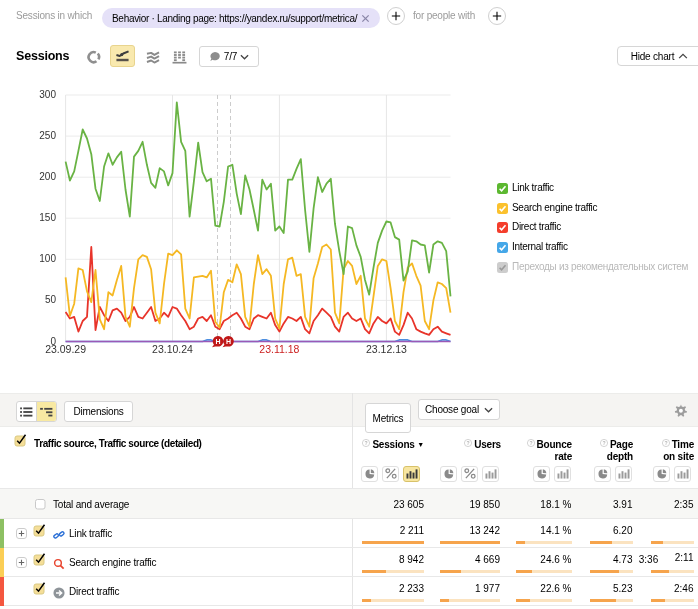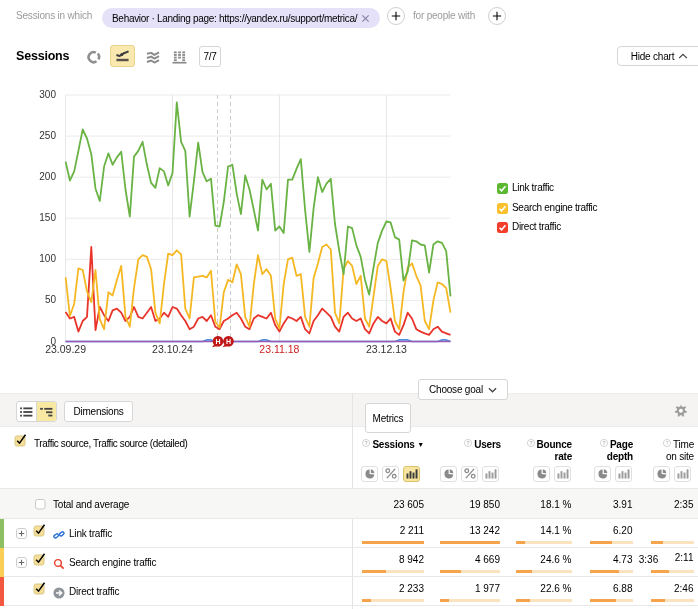--- a/index.html
+++ b/index.html
@@ -53,21 +53,21 @@
         <rect x="6.5" y="0.5" width="3" height="2"></rect>
         <rect x="6.5" y="3.3" width="3" height="2"></rect>
         <rect x="6.5" y="6.1" width="3" height="2"></rect>
         <rect x="11" y="0.5" width="3" height="2"></rect>
         <rect x="11" y="3.3" width="3" height="2"></rect>
         <rect x="11" y="6.1" width="3" height="2"></rect>
         <rect x="11" y="8.9" width="3" height="2"></rect>
         <rect x="0.5" y="11.7" width="15" height="1.8"></rect>
       </g>
     </svg></div>
-<div class="btn" style="left:199px;top:46px;width:22px;height:21px;gap:3px"><svg width="12" height="11" viewBox="0 0 13 12">
+<div class="btn" style="left:199px;top:46px;width:60px;height:21px;gap:3px"><svg width="12" height="11" viewBox="0 0 13 12">
       <path d="M6.5 1 a5.2 4.6 0 1 1 -2.6 8.6 L1.4 10.8 L2.5 8.2 A5.2 4.6 0 0 1 6.5 1 Z" fill="#8d8d8d"></path>
     </svg>7/7 <svg width="9" height="6" viewBox="0 0 10 6">
       <path d="M1 1 L5 5 L9 1" stroke="#444" stroke-width="1.4" fill="none"></path>
     </svg></div>
 <div class="btn" style="left:617px;top:46px;width:85px;height:20px;border-radius:4px;gap:4px">Hide chart <svg width="10" height="6" viewBox="0 0 11 7">
       <path d="M1 6 L5.5 1.5 L10 6" stroke="#444" stroke-width="1.5" fill="none"></path>
     </svg></div>
 
 <svg width="698" height="360" style="position:absolute;left:0;top:0">
 <line x1="65.6" y1="300.4" x2="450.5" y2="300.4" stroke="#ebebeb" stroke-width="1"></line>
@@ -113,20 +113,28 @@
         <path d="M2.6 5.7 L4.6 7.8 L8.5 3.3" stroke="#fff" stroke-width="1.6" fill="none"></path>
       </svg>Link traffic</div>
     <div style="position:relative;height:19.7px;padding-left:15px;font-size:10px;letter-spacing:-0.3px;color:#000;white-space:nowrap"><svg width="11" height="11" style="position:absolute;left:0;top:1px">
         <rect x="0" y="0" width="11" height="11" rx="2.5" fill="#fbc12d"></rect>
         <path d="M2.6 5.7 L4.6 7.8 L8.5 3.3" stroke="#fff" stroke-width="1.6" fill="none"></path>
       </svg>Search engine traffic</div>
     <div style="position:relative;height:19.7px;padding-left:15px;font-size:10px;letter-spacing:-0.3px;color:#000;white-space:nowrap"><svg width="11" height="11" style="position:absolute;left:0;top:1px">
         <rect x="0" y="0" width="11" height="11" rx="2.5" fill="#f43e2c"></rect>
         <path d="M2.6 5.7 L4.6 7.8 L8.5 3.3" stroke="#fff" stroke-width="1.6" fill="none"></path>
       </svg>Direct traffic</div>
+    <div style="position:relative;height:19.7px;padding-left:15px;font-size:10px;letter-spacing:-0.3px;color:#000;white-space:nowrap"><svg width="11" height="11" style="position:absolute;left:0;top:1px">
+        <rect x="0" y="0" width="11" height="11" rx="2.5" fill="#45a7e8"></rect>
+        <path d="M2.6 5.7 L4.6 7.8 L8.5 3.3" stroke="#fff" stroke-width="1.6" fill="none"></path>
+      </svg>Internal traffic</div>
+    <div style="position:relative;height:19.7px;padding-left:15px;font-size:10px;letter-spacing:-0.3px;color:#b9b9b9;white-space:nowrap"><svg width="11" height="11" style="position:absolute;left:0;top:1px">
+        <rect x="0" y="0" width="11" height="11" rx="2.5" fill="#cdcdcd"></rect>
+        <path d="M2.6 5.7 L4.6 7.8 L8.5 3.3" stroke="#9a9a9a" stroke-width="1.6" fill="none"></path>
+      </svg>Переходы из рекомендательных систем</div>
   </div>
 
 <div style="position:absolute;left:0;top:393px;width:698px;height:34px;background:#f5f4f2;border-top:1px solid #ececea;border-bottom:1px solid #ececea"></div>
 <div style="position:absolute;left:16px;top:401px;width:41px;height:21px;border:1px solid #d6d6d6;border-radius:3px;background:#fff;overflow:hidden;display:flex">
   <div style="width:20px;height:100%;display:flex;align-items:center;justify-content:center">
       <svg width="13" height="10" viewBox="0 0 14 11">
         <rect x="0" y="0.5" width="2" height="2" fill="#444"></rect>
         <rect x="3.5" y="0.5" width="10" height="2" fill="#444"></rect>
         <rect x="0" y="4.5" width="2" height="2" fill="#444"></rect>
         <rect x="3.5" y="4.5" width="10" height="2" fill="#444"></rect>
@@ -138,52 +146,52 @@
       <svg width="13" height="10" viewBox="0 0 14 11">
         <rect x="0" y="1" width="3" height="2" fill="#444"></rect>
         <rect x="4.5" y="1" width="9" height="2" fill="#444"></rect>
         <rect x="6.5" y="4.8" width="7" height="2" fill="#444"></rect>
         <rect x="9" y="8.4" width="4.5" height="2" fill="#444"></rect>
       </svg>
     </div>
 </div>
 <div class="btn" style="left:64px;top:401px;width:69px;height:21px">Dimensions</div>
 <div class="btn" style="left:365px;top:403px;width:46px;height:30px">Metrics</div>
-<div class="btn" style="left:418px;top:379px;width:90px;height:21px;gap:5px">Choose goal <svg width="9" height="6" viewBox="0 0 10 6">
+<div class="btn" style="left:418px;top:399px;width:82px;height:21px;gap:5px">Choose goal <svg width="9" height="6" viewBox="0 0 10 6">
       <path d="M1 1 L5 5 L9 1" stroke="#444" stroke-width="1.4" fill="none"></path>
     </svg></div>
 <div style="position:absolute;left:674px;top:404px"><svg width="14" height="14" viewBox="0 0 15 15">
       <path d="M7.5 0.5 L8.3 2.6 A5 5 0 0 1 9.9 3.2 L12 2.3 L12.9 3.6 L11.5 5.3 A5 5 0 0 1 11.8 6.9 L13.9 7.8 L13.5 9.3 L11.3 9.3 A5 5 0 0 1 10.3 10.7 L11 12.8 L9.7 13.6 L8.2 12 A5 5 0 0 1 6.6 12 L5.1 13.6 L3.8 12.8 L4.5 10.7 A5 5 0 0 1 3.5 9.3 L1.3 9.3 L0.9 7.8 L3 6.9 A5 5 0 0 1 3.3 5.3 L1.9 3.6 L2.8 2.3 L4.9 3.2 A5 5 0 0 1 6.5 2.6 Z" fill="#9d9d9d"></path>
       <circle cx="7.4" cy="7.2" r="2.1" fill="#fff"></circle>
     </svg></div>
 
 <div style="position:absolute;left:352px;top:393px;width:1px;height:216px;background:#e4e4e4"></div>
 
 <svg width="14" height="14" style="position:absolute;left:14px;top:433px">
     <rect x="1" y="3" width="10" height="10" rx="2" fill="#f5de98" stroke="#d9c983" stroke-width="1"></rect>
     <path d="M3.2 7.8 L5.5 10.2 L11.5 1.8" stroke="#000" stroke-width="1.5" fill="none"></path>
   </svg>
-<div style="position:absolute;left:34px;top:438px;font-size:10px;font-weight:normal;letter-spacing:-0.4px">Traffic source, Traffic source (detailed)</div>
+<div style="position:absolute;left:34px;top:438px;font-size:10px;font-weight:bold;letter-spacing:-0.4px">Traffic source, Traffic source (detailed)</div>
 <div style="position:absolute;left:334px;top:439px;width:90px;text-align:right;font-size:10px;font-weight:bold;letter-spacing:-0.2px;white-space:nowrap"><svg width="8" height="8" viewBox="0 0 14 14" style="vertical-align:1px;margin-right:2px">
       <circle cx="7" cy="7" r="6.3" fill="none" stroke="#c9c9c9" stroke-width="1.4"></circle>
       <text x="7" y="10.2" text-anchor="middle" font-size="9" fill="#b5b5b5" font-family="Liberation Sans">?</text>
     </svg>Sessions <span style="font-size:7px;vertical-align:1px">▼</span></div>
 <div style="position:absolute;left:410px;top:439px;width:91px;text-align:right;font-size:10px;font-weight:bold;letter-spacing:-0.2px;white-space:nowrap"><svg width="8" height="8" viewBox="0 0 14 14" style="vertical-align:1px;margin-right:2px">
       <circle cx="7" cy="7" r="6.3" fill="none" stroke="#c9c9c9" stroke-width="1.4"></circle>
       <text x="7" y="10.2" text-anchor="middle" font-size="9" fill="#b5b5b5" font-family="Liberation Sans">?</text>
     </svg>Users</div>
 <div style="position:absolute;left:481px;top:439px;width:91px;text-align:right;font-size:10px;font-weight:bold;letter-spacing:-0.2px;white-space:nowrap;line-height:12px"><svg width="8" height="8" viewBox="0 0 14 14" style="vertical-align:1px;margin-right:2px">
       <circle cx="7" cy="7" r="6.3" fill="none" stroke="#c9c9c9" stroke-width="1.4"></circle>
       <text x="7" y="10.2" text-anchor="middle" font-size="9" fill="#b5b5b5" font-family="Liberation Sans">?</text>
     </svg>Bounce<br>rate</div>
 <div style="position:absolute;left:542px;top:439px;width:91px;text-align:right;font-size:10px;font-weight:bold;letter-spacing:-0.2px;white-space:nowrap;line-height:12px"><svg width="8" height="8" viewBox="0 0 14 14" style="vertical-align:1px;margin-right:2px">
       <circle cx="7" cy="7" r="6.3" fill="none" stroke="#c9c9c9" stroke-width="1.4"></circle>
       <text x="7" y="10.2" text-anchor="middle" font-size="9" fill="#b5b5b5" font-family="Liberation Sans">?</text>
     </svg>Page<br>depth</div>
-<div style="position:absolute;left:603px;top:439px;width:91px;text-align:right;font-size:10px;font-weight:normal;letter-spacing:-0.2px;white-space:nowrap;line-height:12px"><svg width="8" height="8" viewBox="0 0 14 14" style="vertical-align:1px;margin-right:2px">
+<div style="position:absolute;left:603px;top:439px;width:91px;text-align:right;font-size:10px;font-weight:bold;letter-spacing:-0.2px;white-space:nowrap;line-height:12px"><svg width="8" height="8" viewBox="0 0 14 14" style="vertical-align:1px;margin-right:2px">
       <circle cx="7" cy="7" r="6.3" fill="none" stroke="#c9c9c9" stroke-width="1.4"></circle>
       <text x="7" y="10.2" text-anchor="middle" font-size="9" fill="#b5b5b5" font-family="Liberation Sans">?</text>
     </svg>Time<br>on&nbsp;site</div>
 <div style="position:absolute;left:361px;top:465.5px;width:17px;height:16px;border:1px solid #e0e0e0;border-radius:3px;background:#fff;display:flex;align-items:center;justify-content:center">
     <svg width="12" height="12" viewBox="0 0 15 15">
       <path d="M7 2 A5.5 5.5 0 1 0 12.8 8 L7 7.4 Z" fill="#8a8a8a"></path>
       <path d="M8.5 1.7 A5.8 5.8 0 0 1 13 6.7 L8.5 6.4 Z" fill="#8a8a8a"></path>
     </svg>
   </div>
 <div style="position:absolute;left:382px;top:465.5px;width:17px;height:16px;border:1px solid #e0e0e0;border-radius:3px;background:#fff;display:flex;align-items:center;justify-content:center">
@@ -351,18 +359,18 @@
 <div style="position:absolute;left:69px;top:586px;font-size:10px;letter-spacing:-0.2px">Direct traffic</div>
 <div style="position:absolute;left:334px;top:583px;width:90px;text-align:right;font-size:10px;letter-spacing:0">2 233</div>
 <div style="position:absolute;left:361.5px;top:599px;width:62.5px;height:3px;background:#fbe3c0"></div>
 <div style="position:absolute;left:361.5px;top:599px;width:9.4px;height:3px;background:#f6a44c"></div>
 <div style="position:absolute;left:410px;top:583px;width:90px;text-align:right;font-size:10px;letter-spacing:0">1 977</div>
 <div style="position:absolute;left:439.5px;top:599px;width:60.5px;height:3px;background:#fbe3c0"></div>
 <div style="position:absolute;left:439.5px;top:599px;width:9.1px;height:3px;background:#f6a44c"></div>
 <div style="position:absolute;left:481.5px;top:583px;width:90px;text-align:right;font-size:10px;letter-spacing:0">22.6 %</div>
 <div style="position:absolute;left:516px;top:599px;width:55.5px;height:3px;background:#fbe3c0"></div>
 <div style="position:absolute;left:516px;top:599px;width:14.4px;height:3px;background:#f6a44c"></div>
-<div style="position:absolute;left:542.5px;top:583px;width:90px;text-align:right;font-size:10px;letter-spacing:0">6.88</div>
+<div style="position:absolute;left:542.5px;top:583px;width:90px;text-align:right;font-size:10px;letter-spacing:0">5.23</div>
 <div style="position:absolute;left:590px;top:599px;width:42.5px;height:3px;background:#fbe3c0"></div>
 <div style="position:absolute;left:590px;top:599px;width:26.4px;height:3px;background:#f6a44c"></div>
 <div style="position:absolute;left:603.5px;top:583px;width:90px;text-align:right;font-size:10px;letter-spacing:0">2:46</div>
 <div style="position:absolute;left:650.5px;top:599px;width:43.0px;height:3px;background:#fbe3c0"></div>
 <div style="position:absolute;left:650.5px;top:599px;width:14.2px;height:3px;background:#f6a44c"></div>
 
 </body></html>

